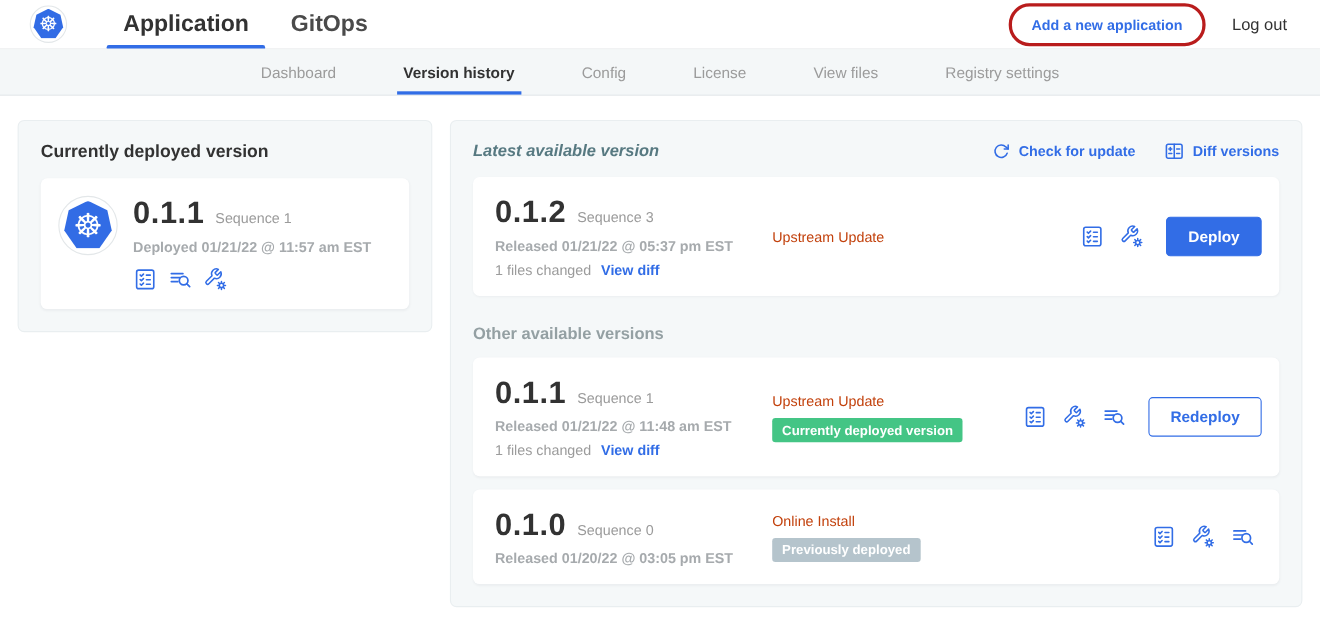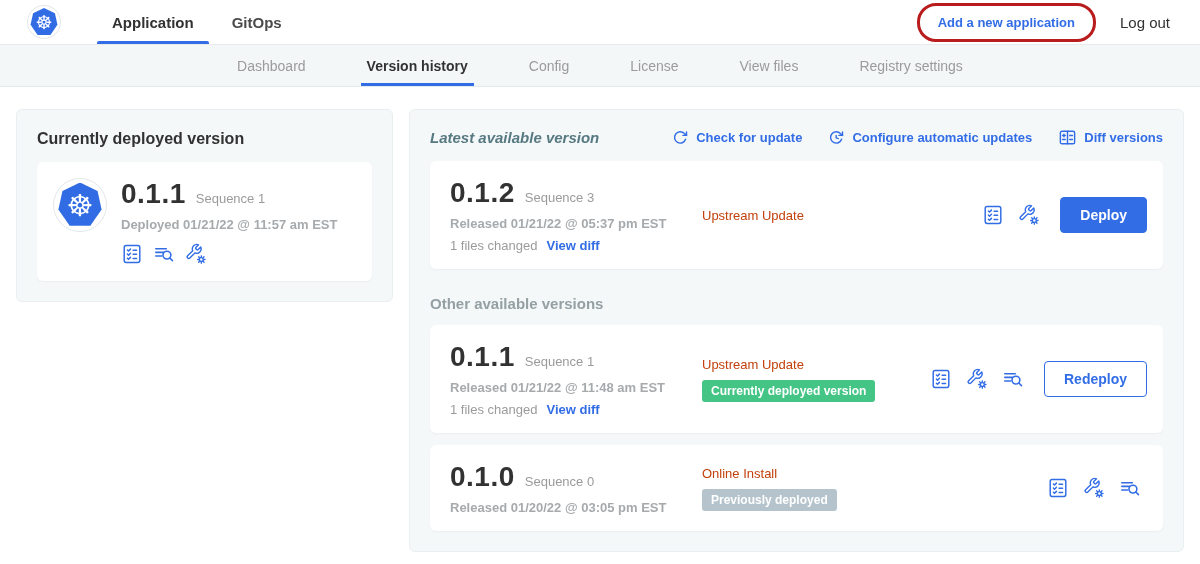--- a/index.html
+++ b/index.html
@@ -13,21 +13,21 @@
     display:flex; align-items:center; justify-content:center; flex:none; }
   .k8s-logo .hept { background:#326CE5; display:flex; align-items:center; justify-content:center;
     clip-path:polygon(50% 0%,89% 19%,98% 60%,73% 96%,27% 96%,2% 60%,11% 19%); color:#fff; }
   .logo-sm { width:34px; height:34px; align-self:center; }
   .logo-sm .hept { width:28px; height:28px; font-size:19px; }
   .logo-lg { width:54px; height:54px; }
   .logo-lg .hept { width:45px; height:45px; font-size:30px; }
 
   .header-tabs { display:flex; margin-left:36px; }
   .htab { position:relative; display:flex; align-items:center; padding:0 15px; margin-right:8px;
-    font-size:15px; font-weight:bold; color:#4a4a4a; cursor:pointer; }
+    font-size:21px; font-weight:bold; color:#4a4a4a; cursor:pointer; }
   .htab.active { color:#323232; }
   .htab.active::after { content:""; position:absolute; left:0; right:0; bottom:0; height:3px;
     background:#326de6; border-radius:2px 2px 0 0; }
   .header-right { margin-left:auto; display:flex; align-items:center; gap:24px; }
   .pill-btn { border:3px solid #b91c1c; color:#326de6; background:#fff; border-radius:19px;
     font-size:13px; font-weight:bold; padding:9px 18px; cursor:pointer;
     font-family:"Liberation Sans", sans-serif; }
   .logout { font-size:15px; color:#323232; cursor:pointer; }
 
   
@@ -202,26 +202,20 @@
     <div class="panel-head">
       <h3>Latest available version</h3>
       <div class="actions">
         <div class="action-link">
           <svg class="ic ic-sm" viewBox="0 0 24 24">
               <use href="#i-refresh"></use>
             </svg>
           <span>Check for update</span>
         </div>
         <div class="action-link">
-          <svg class="ic ic-sm" viewBox="0 0 24 24">
-              <use href="#i-auto-update"></use>
-            </svg>
-          <span>Configure automatic updates</span>
-        </div>
-        <div class="action-link">
           <svg class="ic ic-sm" viewBox="0 0 24 24" style="width:19px;height:19px">
               <use href="#i-diff"></use>
             </svg>
           <span>Diff versions</span>
         </div>
       </div>
     </div>
 
     <div class="card ver-row">
       <div class="ver-col">

